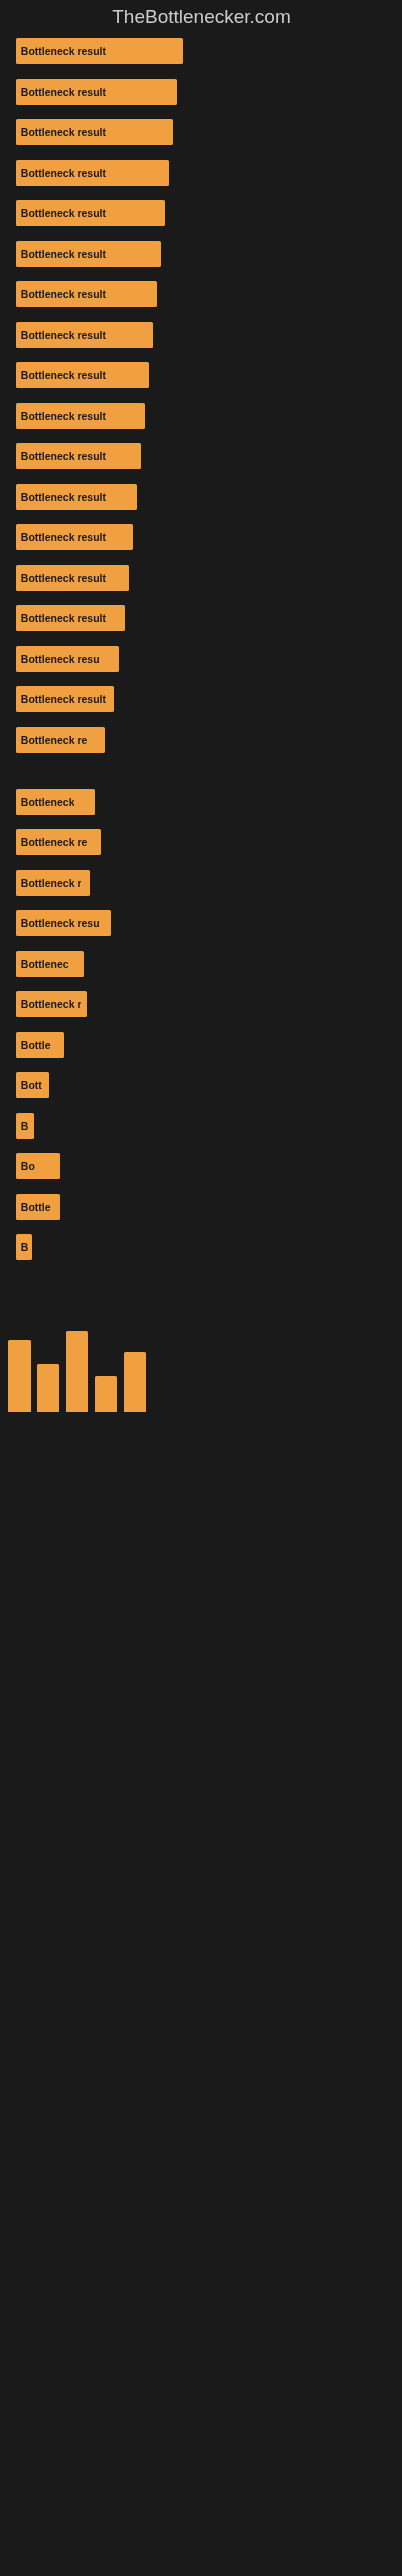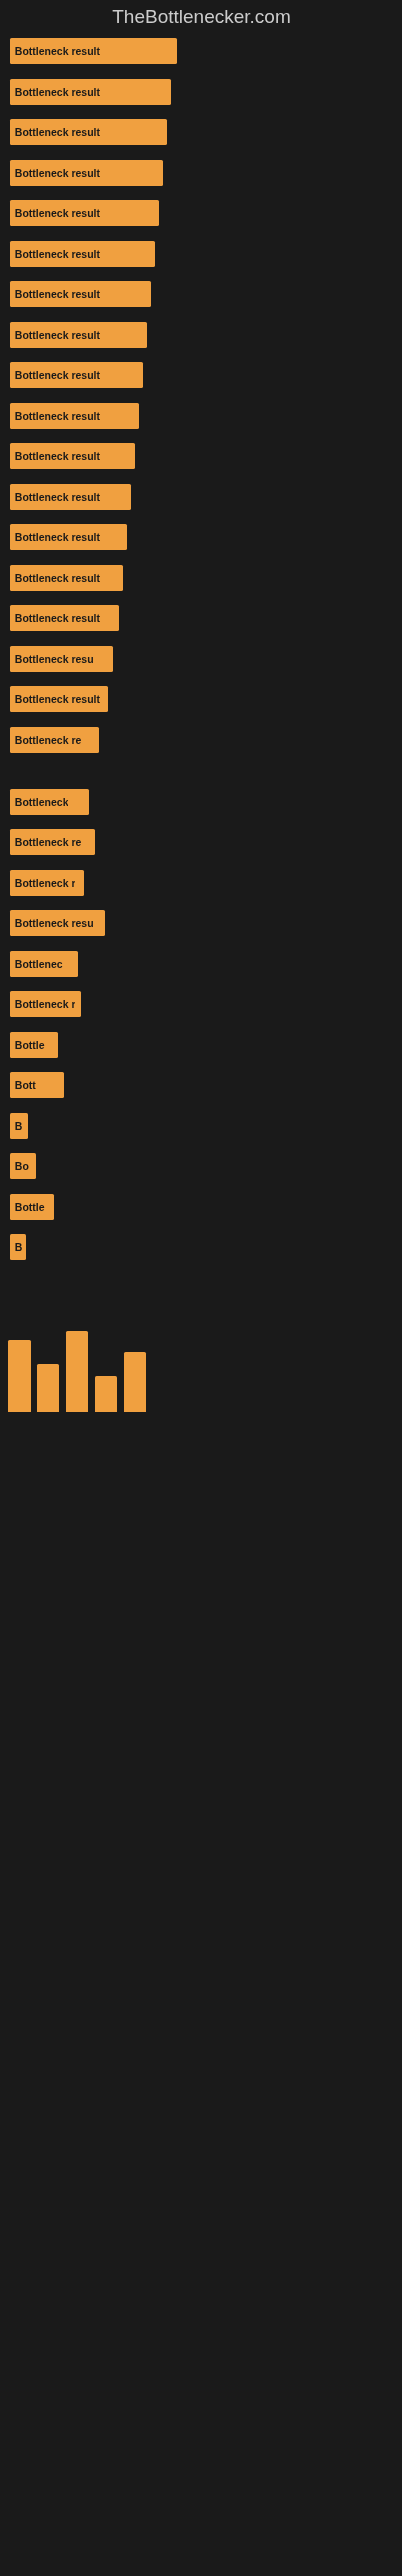--- a/index.html
+++ b/index.html
@@ -18,21 +18,21 @@
 
     .site-title {
       text-align: center;
       color: #cccccc;
       font-size: 19px;
       padding: 6.4px 0 9.7px 0;
       font-weight: normal;
     }
 
     .bars-container {
-      padding: 0 0 16px 6px;
+      padding: 0 0 16px 12px;
     }
 
     
     .h-bar {
       background-color: #f0a040;
       height: 26px;
       display: flex;
       align-items: center;
       padding-left: 4.8px;
       margin-bottom: 14.5px;
@@ -138,27 +138,27 @@
     </div>
     <div class="h-bar" style="width: 68px;">
       <span>Bottlenec</span>
     </div>
     <div class="h-bar" style="width: 71px;">
       <span>Bottleneck r</span>
     </div>
     <div class="h-bar" style="width: 48px;">
       <span>Bottle</span>
     </div>
-    <div class="h-bar" style="width: 54px; text-align: center;">
+    <div class="h-bar" style="width: 33px; text-align: center;">
       <span>Bott</span>
     </div>
     <div class="h-bar" style="width: 17.7px;">
       <span>B</span>
     </div>
-    <div class="h-bar" style="width: 26px;">
+    <div class="h-bar" style="width: 44px;">
       <span>Bo</span>
     </div>
     <div class="h-bar" style="width: 44px;">
       <span>Bottle</span>
     </div>
     <div class="h-bar" style="width: 16px;">
       <span>B</span>
     </div>
   </div>
 

